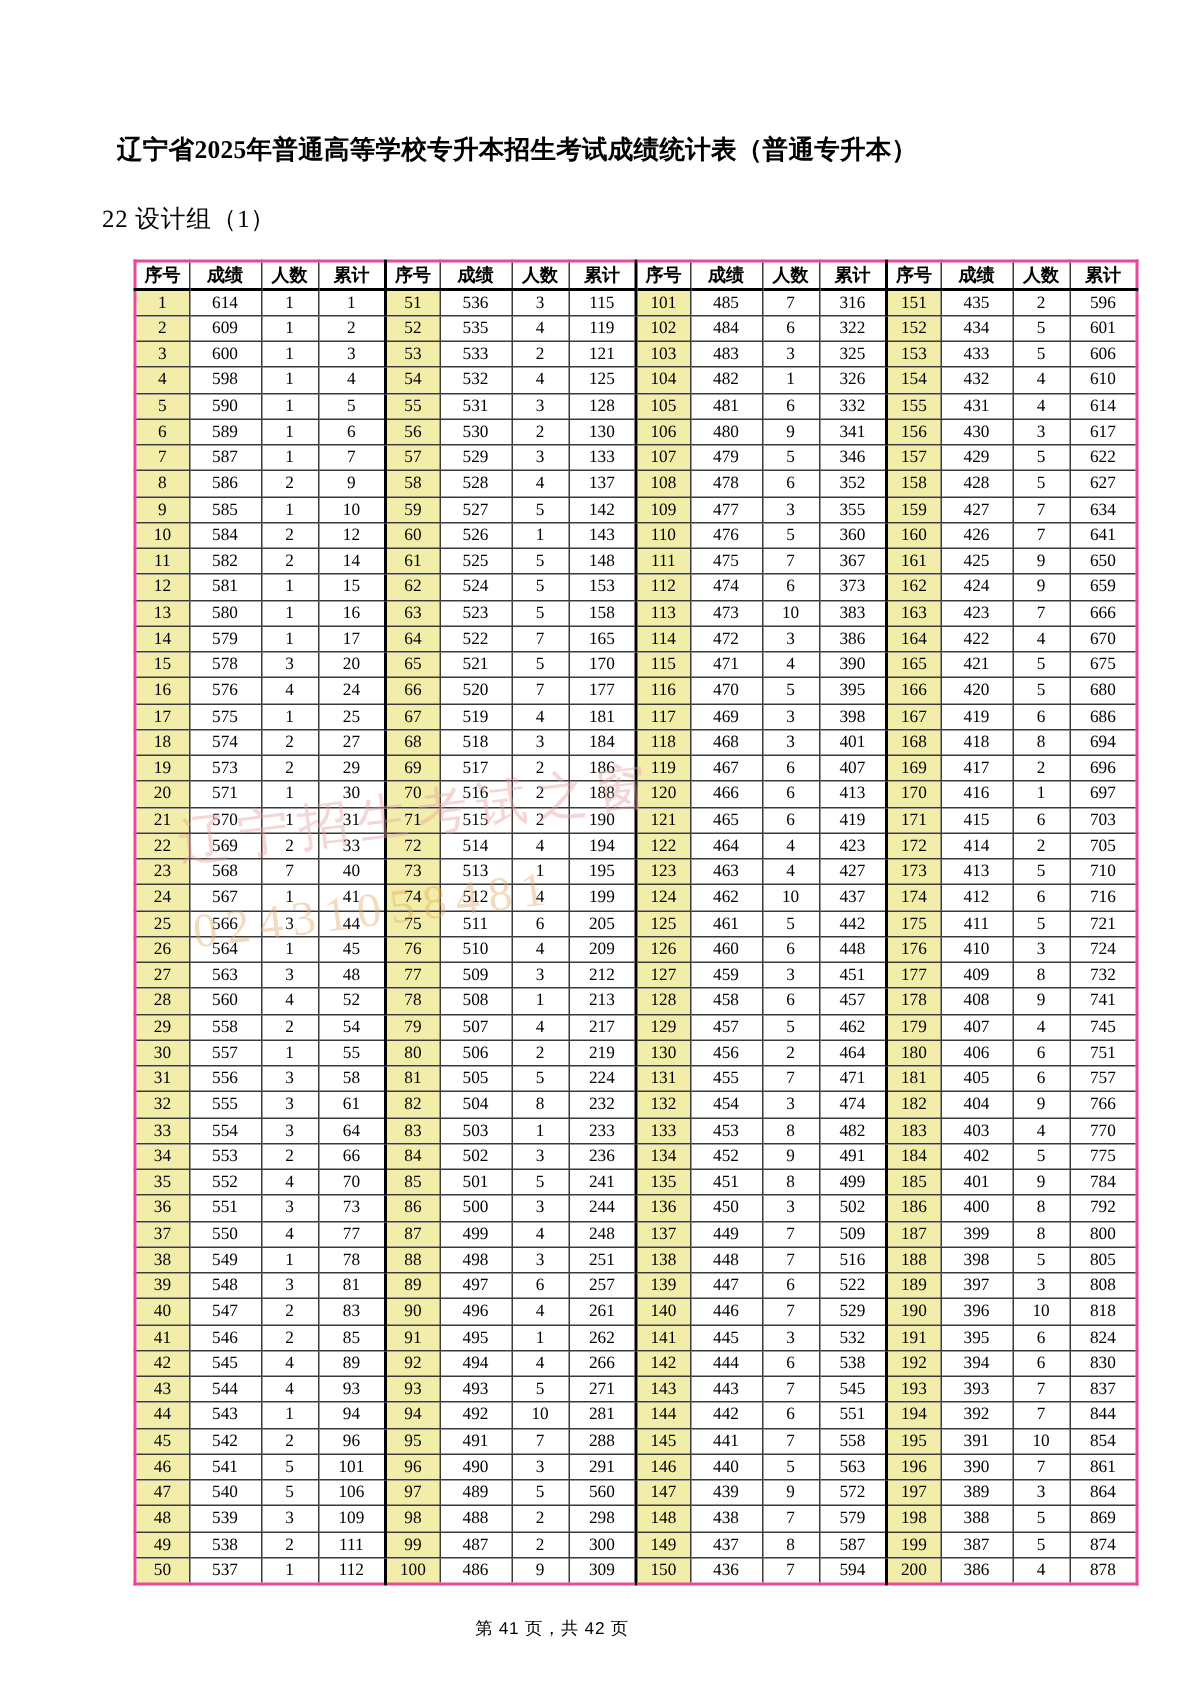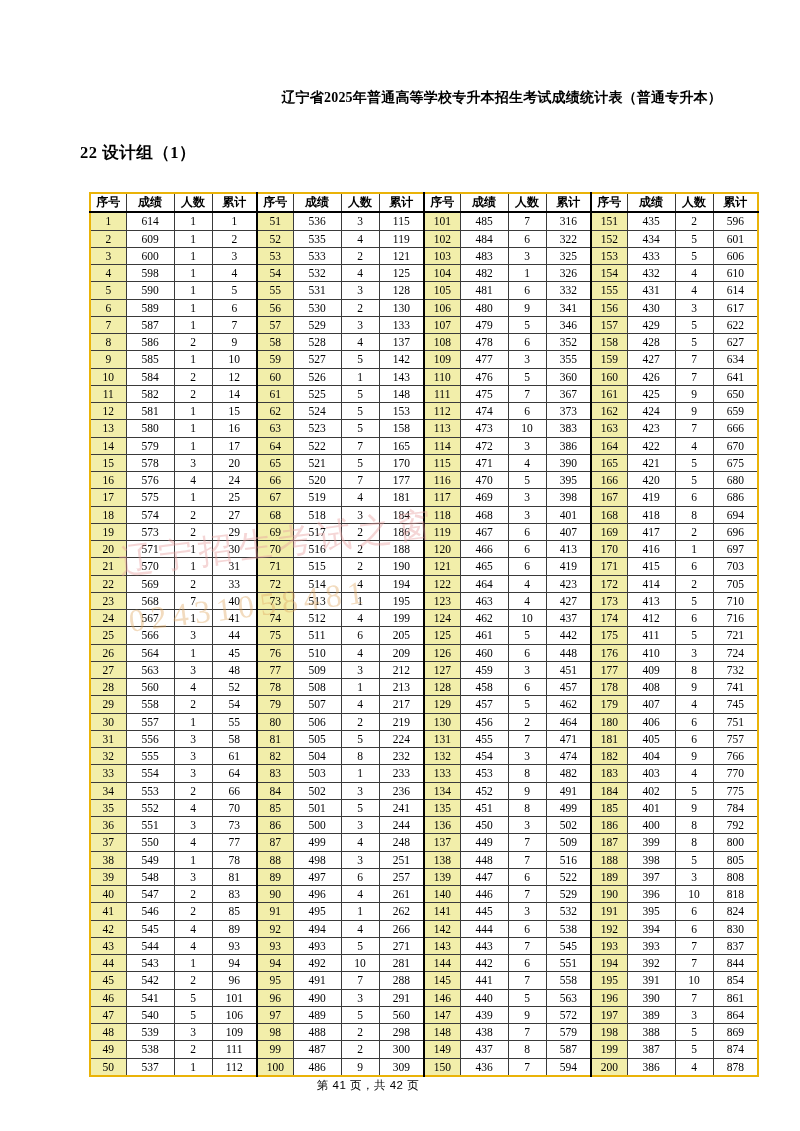--- a/index.html
+++ b/index.html
@@ -21,32 +21,32 @@
     height: 1131px;
     box-sizing: border-box;
     padding: 0;
   }
 
   
   .doc-title {
     margin: 0;
     padding: 88px 78px 0 78px;
     font-family: "Liberation Serif", "DejaVu Serif", serif;
-    font-size: 14px;
+    font-size: 17px;
     font-weight: bold;
     line-height: 1.45;
-    text-align: right;
+    text-align: left;
     letter-spacing: 0.2px;
   }
 
   .group-title {
-    margin: 12px;
+    margin: 0;
     padding: 22px 0 0 68px;
     font-size: 16.5px;
-    font-weight: bold;
+    font-weight: normal;
     font-family: "Liberation Serif", "DejaVu Serif", serif;
     letter-spacing: 0.5px;
   }
 
   
   .table-wrap {
     padding: 16px 0 0 0;
     display: flex;
     justify-content: center;
     position: relative;
@@ -74,21 +74,21 @@
     white-space: nowrap;
   }
   table.score-table thead th {
     font-weight: bold;
     font-size: 12px;
     height: 17px;
     line-height: 17px;
   }
   
   table.score-table {
-    border: 2px solid #eab308;
+    border: 2px solid #ec4899;
     margin-left: 48px;
   }
   
   table.score-table td.grp-start,
   table.score-table th.grp-start {
     border-left: 2px solid #000;
   }
   
   .c-idx { background: #f2eeaa !important; }
   thead .c-idx { background: #ffffff !important; }

